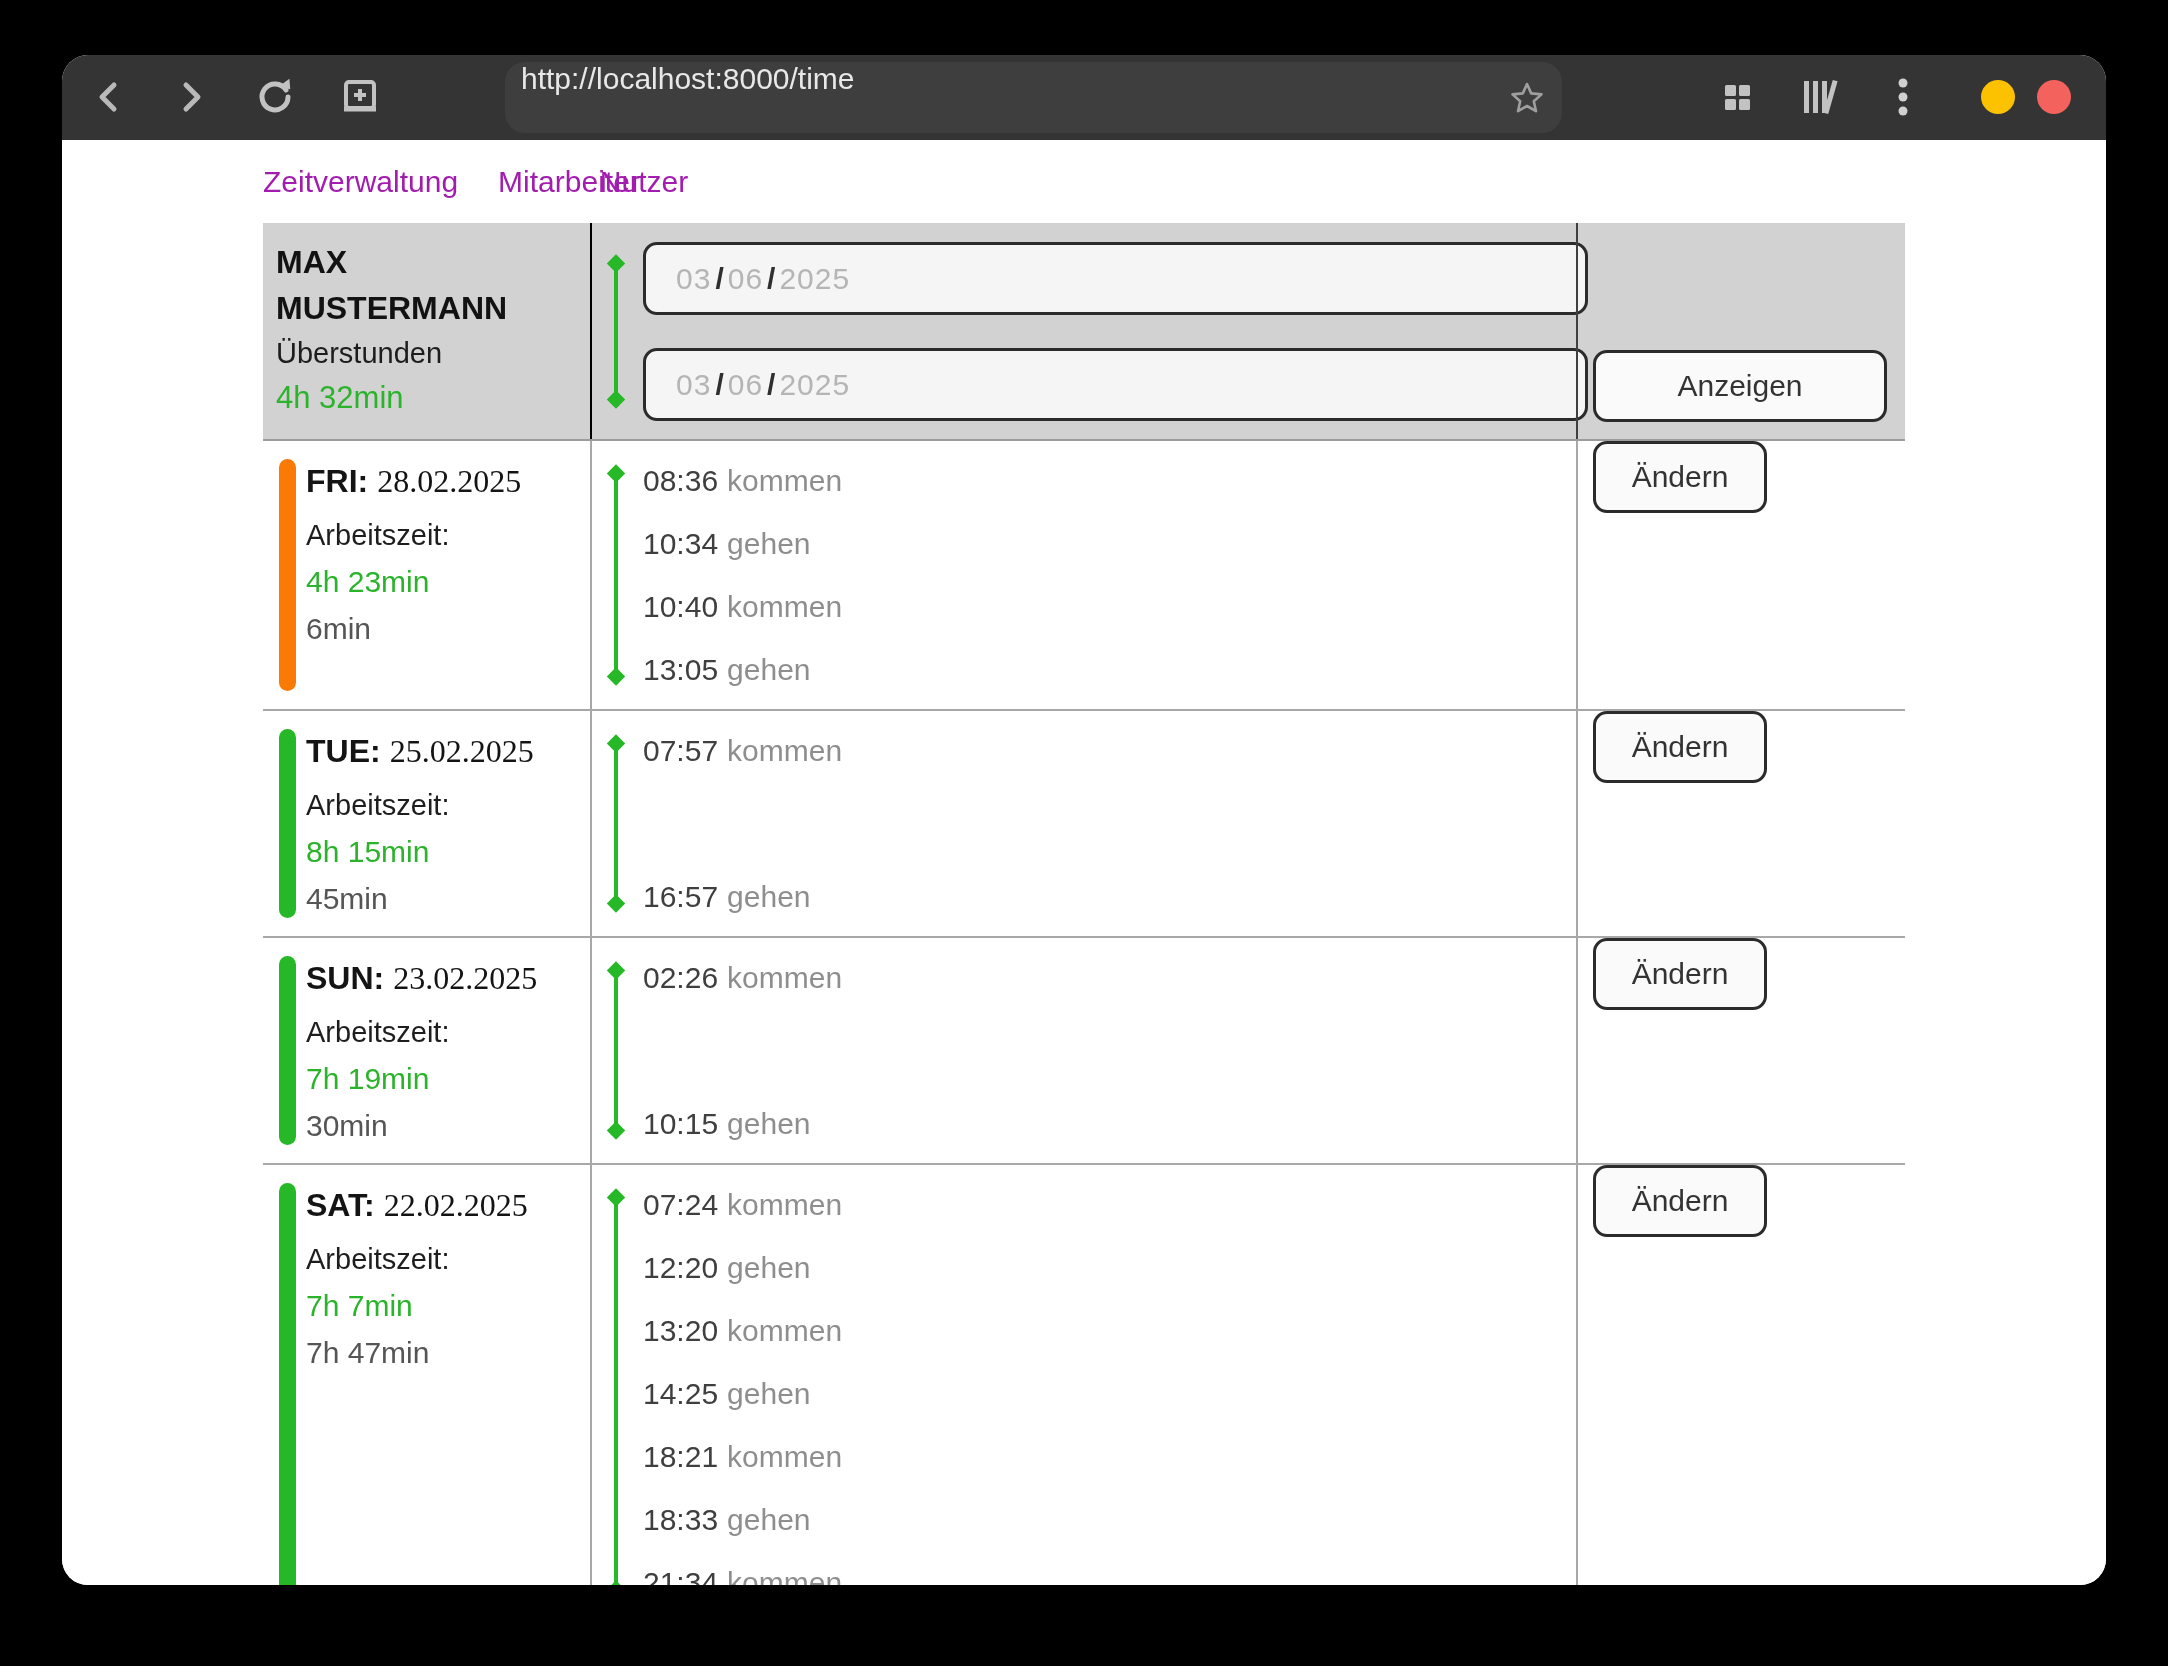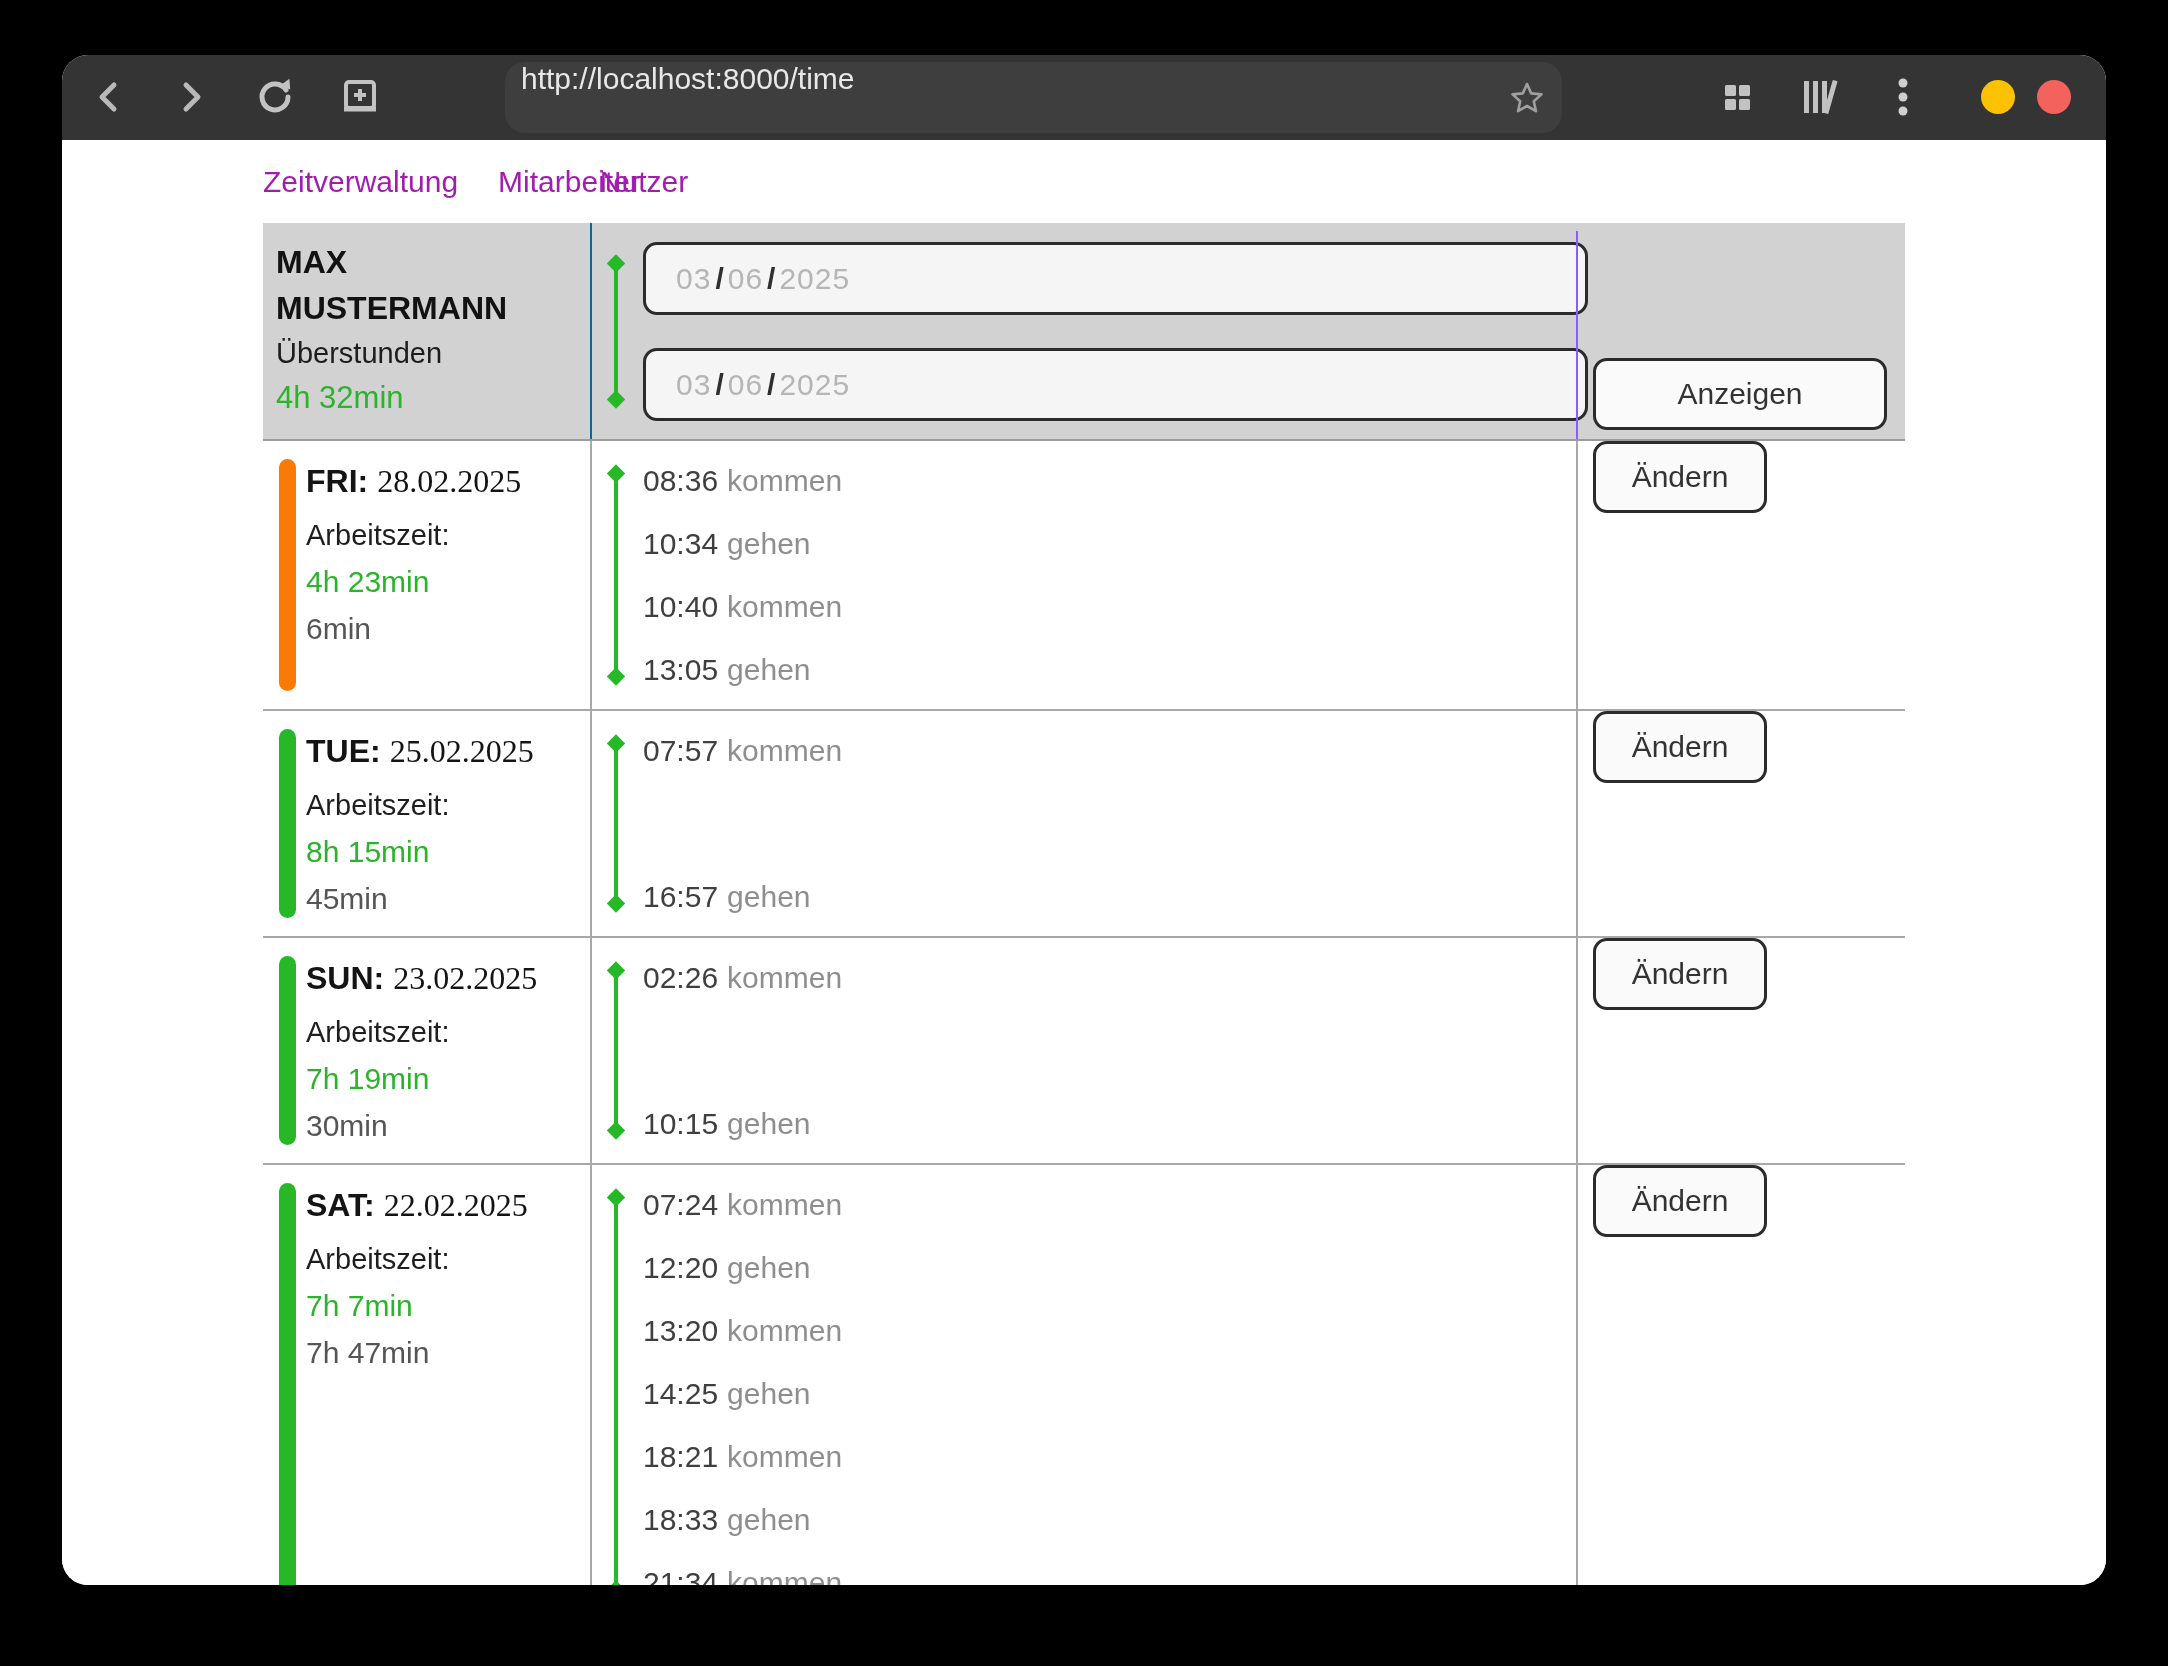--- a/index.html
+++ b/index.html
@@ -27,22 +27,22 @@
   .nav{height:83px;display:flex;align-items:center;font-size:30px;color:#a21caf;}
   .nav .nav-item{cursor:pointer;}
   .nav .nav-center{position:relative;left:40px;}
   
   .grid3{display:grid;grid-template-columns:327px 986px 329px;}
   .summary{background:#d2d2d2;height:216px;border-bottom:2px solid #9c9c9c;}
   .summary .s-left{padding:16px 0 0 13px;}
   .s-name{font-size:32px;font-weight:bold;color:#121212;line-height:46px;}
   .s-overtime-label{font-size:29px;color:#1d1d1d;line-height:44px;}
   .s-overtime-value{font-size:31px;line-height:46px;}
-  .summary .s-mid{position:relative;border-left:2px solid #0369a1;}
-  .summary .s-right{position:relative;border-left:2px solid #8b5cf6;margin-top:8px;}
+  .summary .s-mid{position:relative;border-left:2px solid #000000;}
+  .summary .s-right{position:relative;border-left:2px solid #404040;}
   .date-input{
     position:absolute;left:51px;width:909px;height:67px;background:#f5f5f5;
     border:3px solid #2b2b2b;border-radius:14px;display:flex;align-items:center;
     padding-left:30px;font-size:30px;cursor:text;
   }
   .di-1{top:19px;} .di-2{top:125px;}
   .date-input .seg{color:#b5b5b5;letter-spacing:1px;}
   .date-input .slash{color:#2f2f2f;font-weight:700;margin:0 4px;}
   .btn{
     background:#fafafa;border:3px solid #2b2b2b;border-radius:14px;

